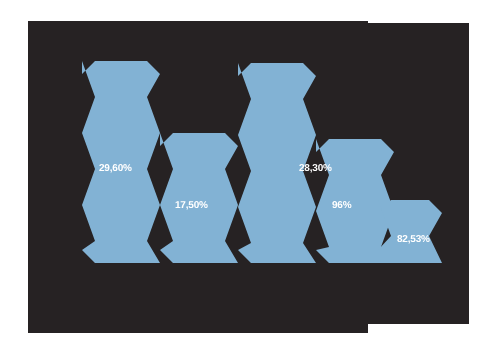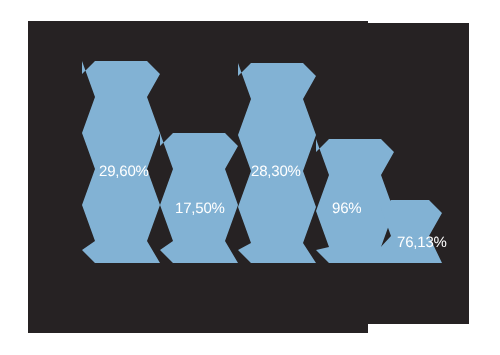--- a/index.html
+++ b/index.html
@@ -27,22 +27,22 @@
 
   #plot {
     position: absolute;
     left: 0; top: 0;
     width: 500px; height: 355px;
   }
   .bar-label {
     position: absolute;
     color: #ffffff;
     font-family: "Liberation Sans", sans-serif;
-    font-size: 15px;
-    font-weight: 400;
+    font-size: 10px;
+    font-weight: 700;
     letter-spacing: -0.2px;
     white-space: nowrap;
     line-height: 1;
     text-rendering: geometricPrecision;
   }
 </style>
 </head>
 <body>
 
 <div id="stage">
@@ -57,18 +57,18 @@
         <path d="M 173 133 L 225 133 L 238 146 L 225 169 L 238  205 L 225 241 L 238  263 L 225 263 L 173 263 L 160 250 L 173 241 L 160  205 L 173 169 L 160  133 L 160 146 Z" fill="#82b2d4" shape-rendering="geometricPrecision"></path>
         <path d="M 251 63 L 303 63 L 316 76 L 303 99 L 316  135 L 303 171 L 316  207 L 303 243 L 316  263 L 303 263 L 251 263 L 238 250 L 251 243 L 238  207 L 251 171 L 238  135 L 251 99 L 238  63 L 238 76 Z" fill="#82b2d4" shape-rendering="geometricPrecision"></path>
         <path d="M 329 139 L 381 139 L 394 152 L 381 175 L 394  211 L 381 247 L 394  263 L 381 263 L 329 263 L 316 250 L 329 247 L 316  211 L 329 175 L 316  139 L 316 152 Z" fill="#82b2d4" shape-rendering="geometricPrecision"></path>
         <path d="M 391 200 L 429 200 L 442 213 L 429 236 L 442  263 L 429 263 L 391 263 L 378 250 L 391 236 L 378  200 L 378 213 Z" fill="#82b2d4" shape-rendering="geometricPrecision"></path>
       </g>
   </svg>
 
   <div id="labels-layer">
       <div class="bar-label" style="left: 99px; top: 164px; color: rgb(255, 255, 255);">29,60%</div>
       <div class="bar-label" style="left: 175px; top: 201px; color: rgb(255, 255, 255);">17,50%</div>
-      <div class="bar-label" style="left: 251px; top: 164px; color: rgb(255, 255, 255);">28,30%</div>
+      <div class="bar-label" style="left: 251px; top: 164px; color: rgb(255, 255, 255); padding-left: 48px;">28,30%</div>
       <div class="bar-label" style="left: 332px; top: 201px; color: rgb(255, 255, 255);">96%</div>
-      <div class="bar-label" style="left: 397px; top: 235px; color: rgb(255, 255, 255);">76,13%</div>
+      <div class="bar-label" style="left: 397px; top: 235px; color: rgb(255, 255, 255);">82,53%</div>
     </div>
 
 </div>
 
 </body></html>

